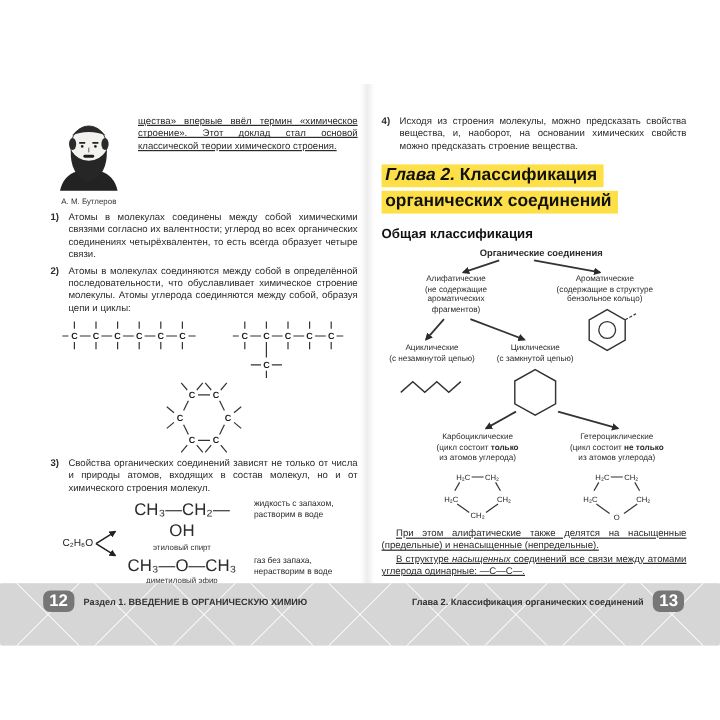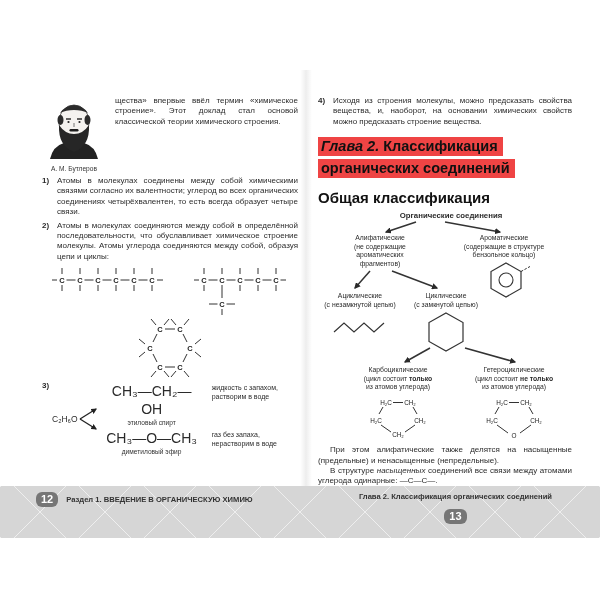--- a/index.html
+++ b/index.html
@@ -6,21 +6,21 @@
   body{
     width:600px;height:600px;position:relative;overflow:hidden;
     background:#ffffff;
     font-family:"Liberation Sans","DejaVu Sans",sans-serif;
     color:#2b2b2b;
   }
   
   .page{position:absolute;top:96px;font-size:8px;line-height:1.3;}
   .page-left{left:42px;width:256px;}
   .page-right{left:318px;width:254px;}
-  p{margin:0;}
+  p{margin:0;text-decoration:underline;}
   .just{text-align:justify;}
   .indent{text-indent:12px;}
 
   
   .portrait{float:left;width:64px;margin:2px 9px 2px 0;text-align:center;}
   .portrait-caption{font-size:6.6px;color:#333;margin-top:2px;}
 
   
   .li{position:relative;padding-left:15px;margin-top:3px;text-align:justify;clear:both;}
   .li .num{position:absolute;left:0;top:0;font-weight:bold;}
@@ -36,22 +36,22 @@
   .ex-formula{font-size:8.5px;}
   .ex-col{margin-left:2px;}
   .ex-row{display:flex;align-items:flex-start;margin:1px 0;}
   .ex-stack{width:96px;text-align:center;}
   .ex-f{font-size:14px;}
   .ex-n{font-size:6.6px;color:#333;margin-top:1px;}
   .ex-d{font-size:7px;line-height:1.3;white-space:pre-line;margin-left:12px;padding-top:1px;}
 
   
   .chapter{margin:9px 0 2px;font-size:14.5px;font-weight:bold;line-height:1.5;color:#111;}
-  .chapter .hl{background:#ef4444;padding:1px 5px 2px 3px;}
-  .subhead{font-size:15px;font-weight:bold;margin:8px 0 3px;color:#111;}
+  .chapter .hl{background:#fde047;padding:1px 5px 2px 3px;}
+  .subhead{font-size:11px;font-weight:bold;margin:8px 0 3px;color:#111;}
 
   
   .tree{position:relative;height:230px;margin-top:4px;}
   .tree-svg{position:absolute;left:0;top:0;}
   .tnode{position:absolute;transform:translateX(-50%);text-align:center;
          font-size:6.8px;line-height:1.26;width:max-content;max-width:118px;}
   .tnode .tl{display:block;}
   .tnode .tn{display:block;white-space:pre-line;}
   .tree-root{position:absolute;left:112px;top:0;transform:translateX(-50%);
              font-size:7.8px;font-weight:bold;white-space:nowrap;margin-left:21px;}
@@ -60,23 +60,23 @@
   .footer-band{
     position:absolute;left:0;top:486px;width:600px;height:52px;
     background-color:#d6d6d6;
     background-image:
       repeating-linear-gradient(45deg, rgba(255,255,255,.6) 0 1px, transparent 1px 46px),
       repeating-linear-gradient(-45deg, rgba(255,255,255,.6) 0 1px, transparent 1px 46px);
   }
   .footer{position:absolute;top:492px;display:flex;align-items:center;gap:8px;
           font-size:7.6px;font-weight:bold;color:#333;}
   .f-left{left:36px;}
-  .f-right{right:48px;flex-direction:column;}
+  .f-right{right:30px;}
   .badge{background:#767676;color:#fff;border-radius:6px;padding:1px 5px 2px;
-         font-size:11px;font-weight:bold;line-height:1.1;}
+         font-size:14px;font-weight:bold;line-height:1.1;}
   .gutter{position:absolute;left:300px;top:70px;width:12px;height:418px;
           background:linear-gradient(90deg,rgba(0,0,0,0) 0%,rgba(0,0,0,0.07) 50%,rgba(0,0,0,0) 100%);}
 </style>
 </head>
 <body>
 
 <div class="gutter"></div>
 
 <div class="page page-left">
 
@@ -203,20 +203,21 @@
         <text x="22" y="32.5">C</text>
           <text x="62" y="32.5">C</text>
         <text x="32" y="51.5">C</text>
           <text x="52" y="51.5">C</text>
       </g>
     </svg>
   </div>
 
   <div class="li">
     <span class="num">3)</span>
+    <span>Свойства органических соединений зависят не только от числа и природы атомов, входящих в состав молекул, но и от химического строения молекул.</span>
   </div>
 
 
 
   <div class="example">
     <span class="ex-formula">C₂H₆O</span>
     <svg width="24" height="34" viewBox="0 0 24 34">
       <defs>
           <marker id="ahx" viewBox="0 0 10 10" refX="8" refY="5" markerWidth="4.5" markerHeight="4.5" orient="auto">
             <path d="M0,0L10,5L0,10z" fill="#222"></path>

